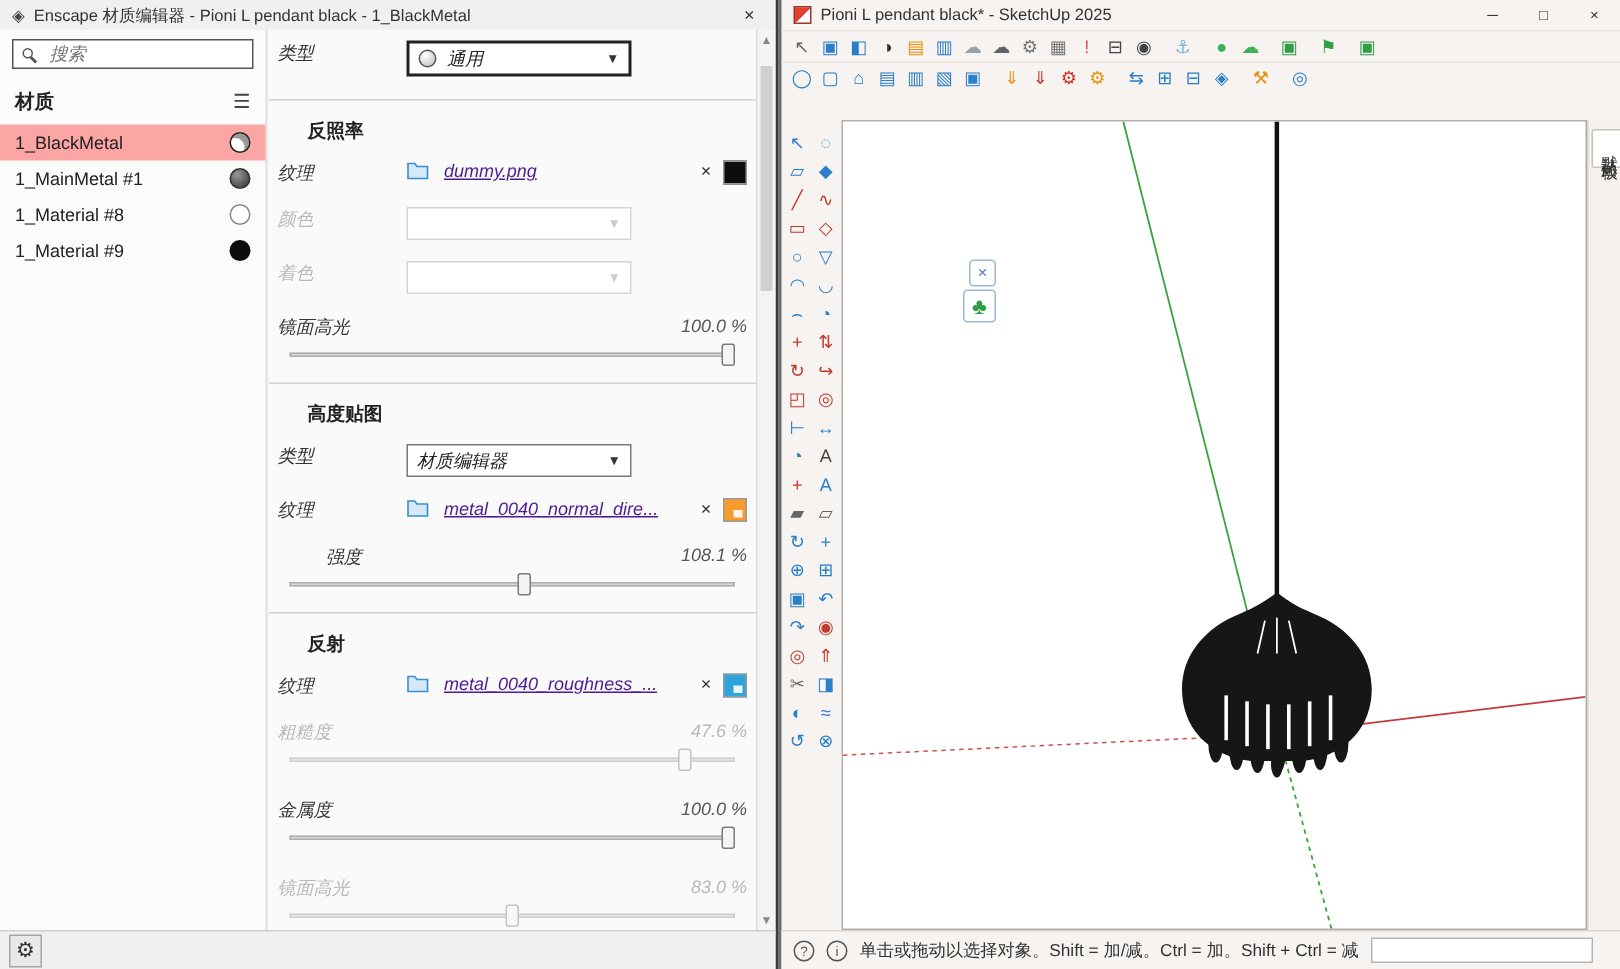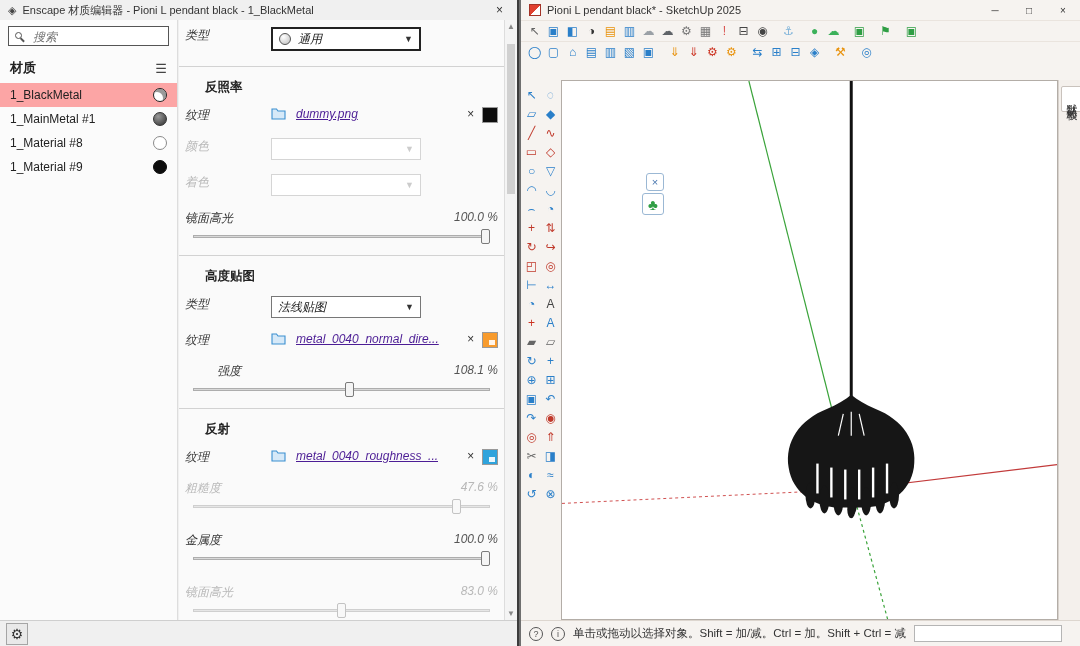--- a/index.html
+++ b/index.html
@@ -173,21 +173,21 @@
         <div class="track"></div>
         <div class="thumb" style="left:calc(100% - 9px);"></div>
       </div>
 
       <div class="pdiv"></div>
       <div class="psec">高度贴图</div>
 
       <div class="prow">
         <span class="plabel">类型</span>
         <div class="dd">
-          <span>法线贴图</span>
+          <span>材质编辑器</span>
           <span class="chev">▼</span>
         </div>
       </div>
 
       <div class="prow">
         <span class="plabel">纹理</span>
         <svg class="folder-ic" width="15" height="13" viewBox="0 0 15 13">
             <path d="M1,2 h4.5 l1.5,2 H14 v8 H1 Z" fill="#d6e9f8" stroke="#3a8fd0" stroke-width="1.1"></path>
           </svg>
         <a class="texlink">metal_0040_normal_dire...</a>

